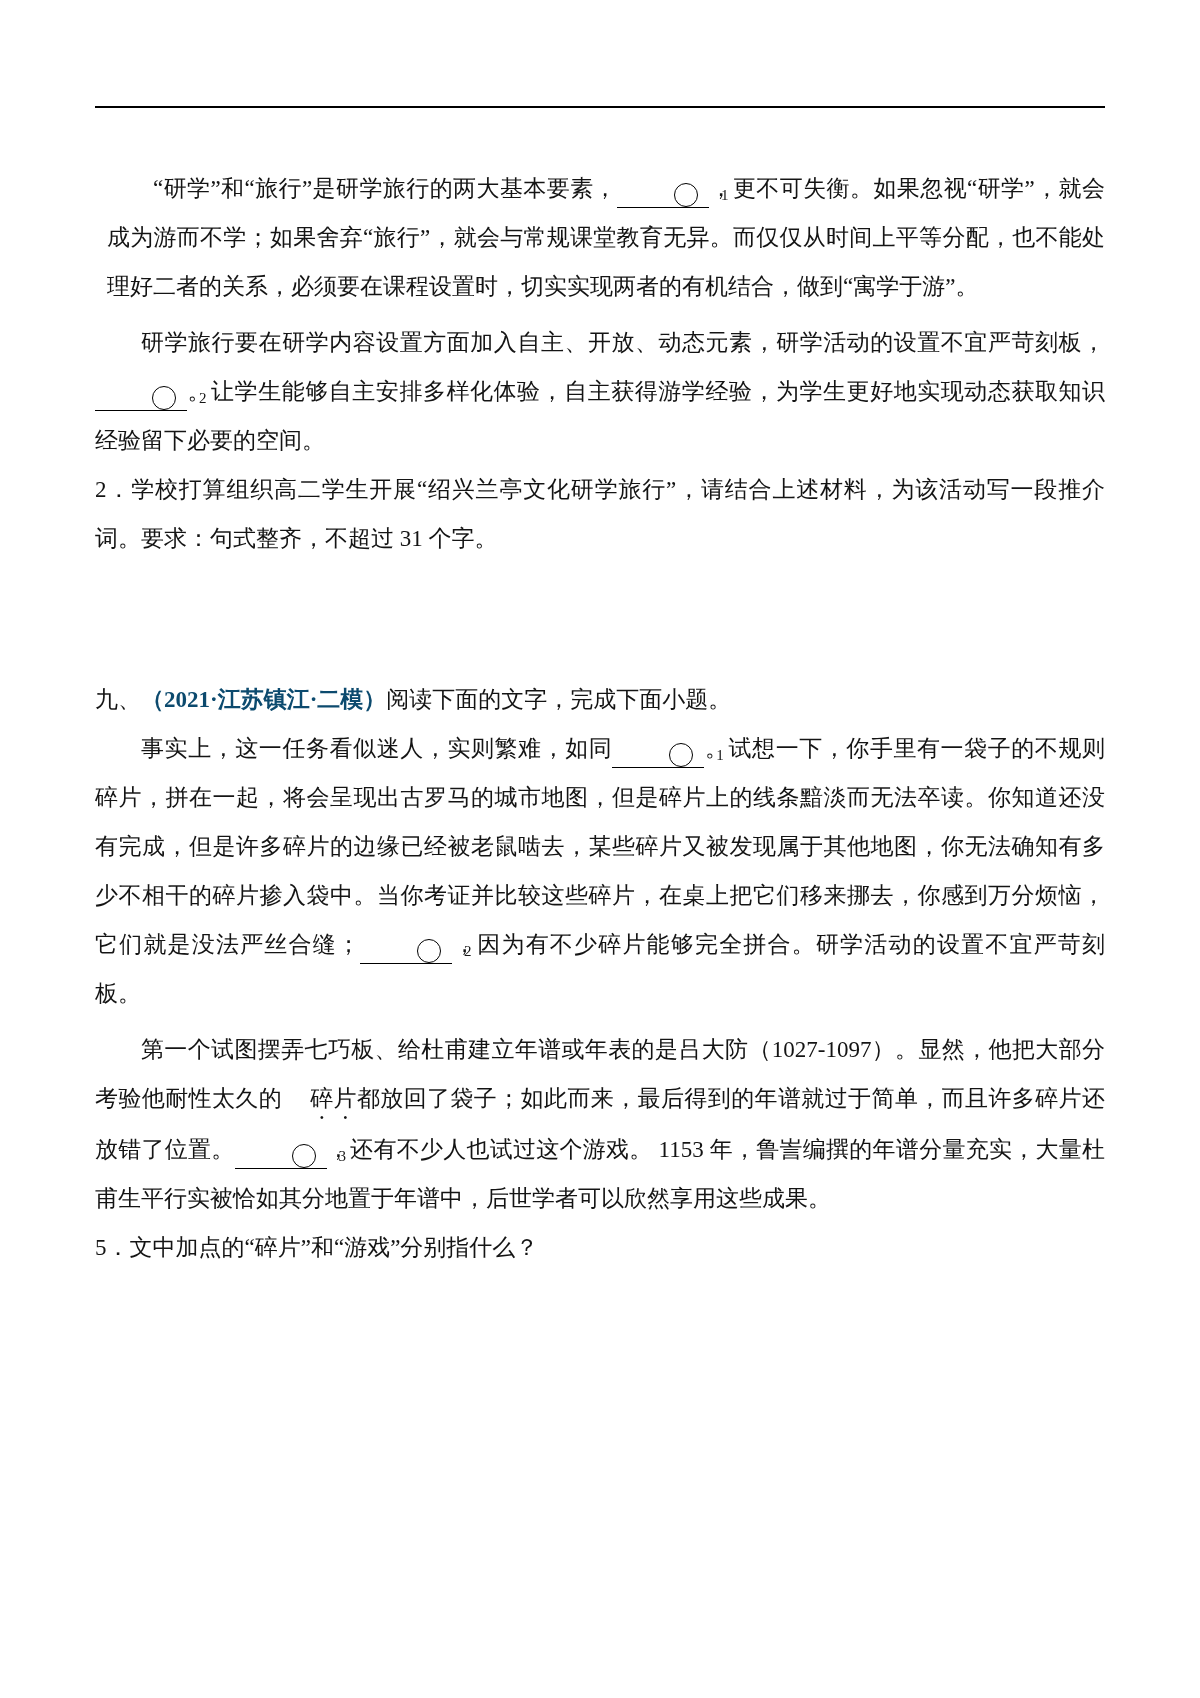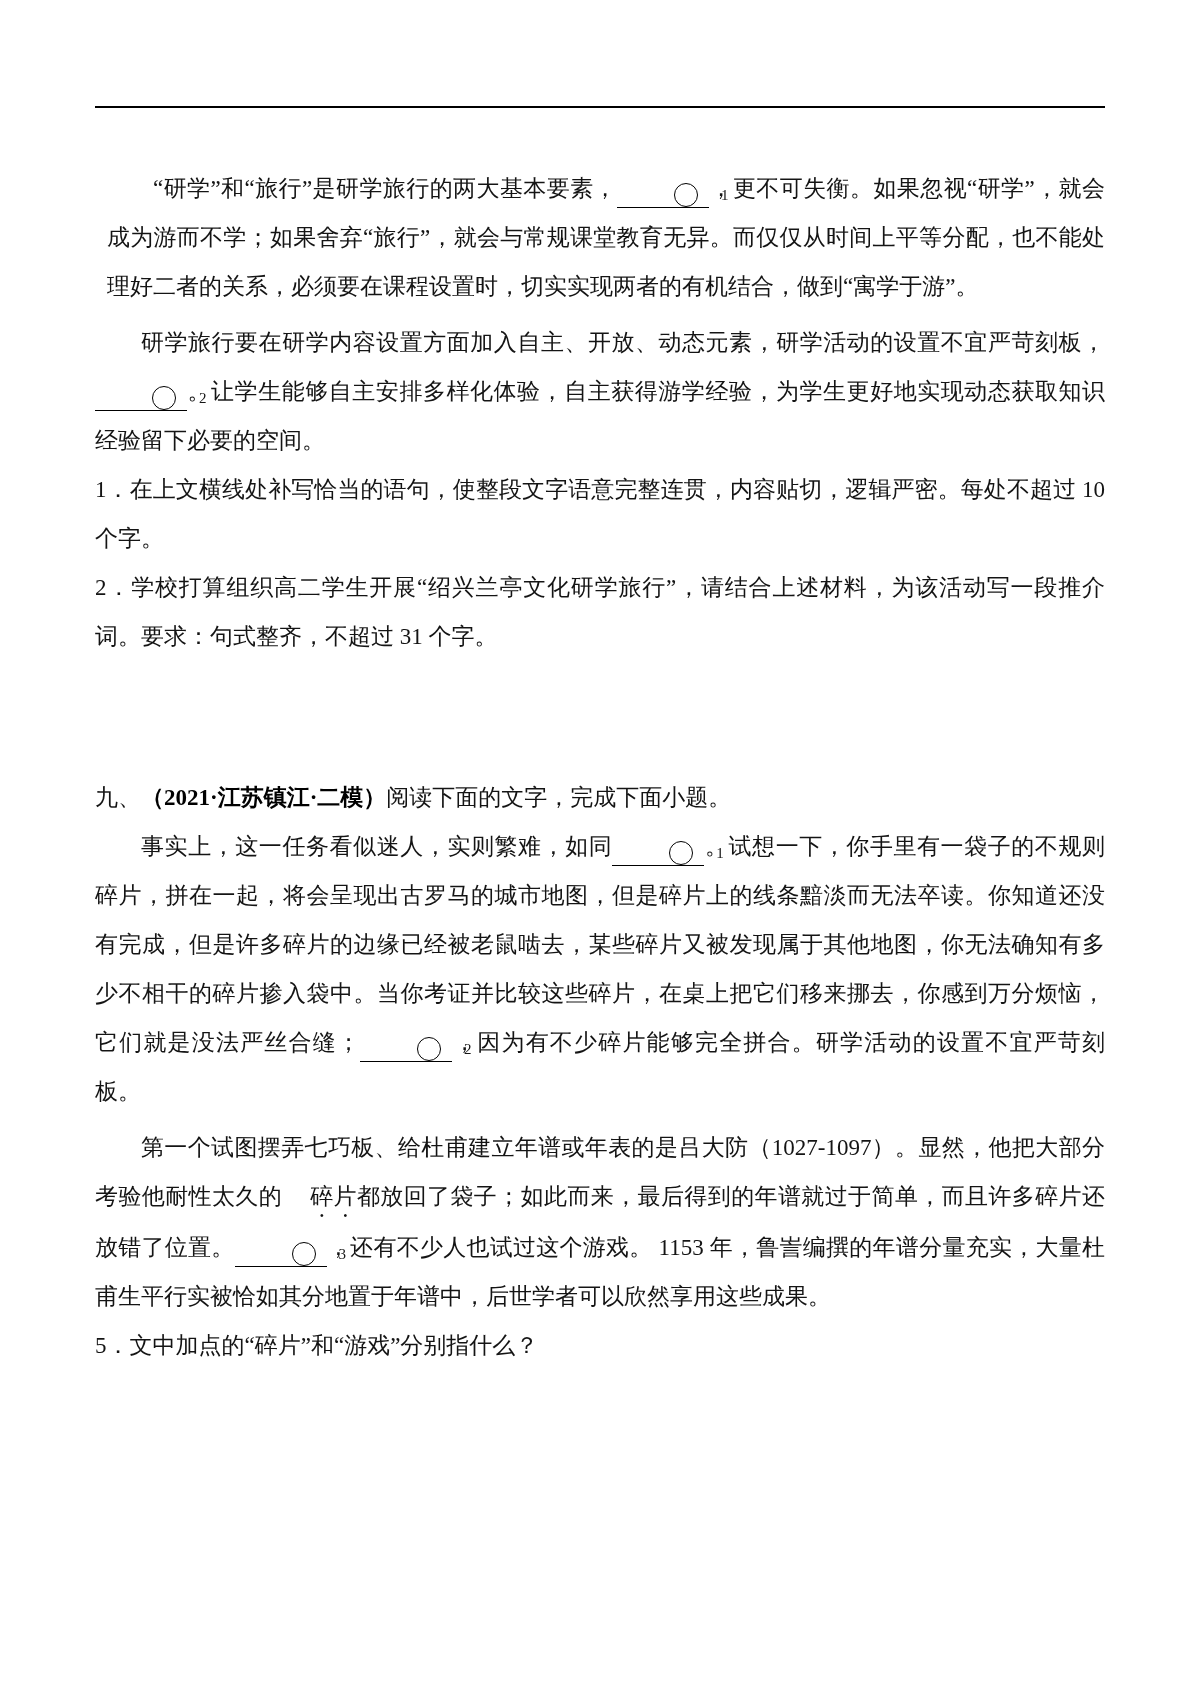--- a/index.html
+++ b/index.html
@@ -41,21 +41,21 @@
     margin: 0;
     text-indent: 0;
   }
   .section-head {
     margin: 112px 0 0 0;
     font-size: 23px;
     line-height: 49px;
     text-indent: 0;
   }
   .red-source {
-    color: #000000;
+    color: #0c4a6e;
     font-weight: bold;
   }
   
   .blank {
     display: inline-block;
     padding: 0 11px;
     border-bottom: 1.6px solid #000;
     line-height: normal;
   }
   .circ {
@@ -85,21 +85,20 @@
 
   <hr class="header-rule">
 
   <section class="passage">
 
     <p class="para first-after-rule"><span>“研学”和“旅行”是研学旅行的两大基本要素，</span><span class="blank"><span class="circ">1</span></span><span>，更不可失衡。如果忽视“研学”，就会成为游而不学；如果舍弃“旅行”，就会与常规课堂教育无异。而仅仅从时间上平等分配，也不能处理好二者的关系，必须要在课程设置时，切实实现两者的有机结合，做到“寓学于游”。</span></p>
 
     <p class="para"><span>研学旅行要在研学内容设置方面加入自主、开放、动态元素，研学活动的设置不宜严苛刻板，</span><span class="blank"><span class="circ">2</span></span><span>。让学生能够自主安排多样化体验，自主获得游学经验，为学生更好地实现动态获取知识经验留下必要的空间。</span></p>
 
 
-    <p class="q">1．在上文横线处补写恰当的语句，使整段文字语意完整连贯，内容贴切，逻辑严密。每处不超过 10 个字。</p>
 
     <p class="q">2．学校打算组织高二学生开展“绍兴兰亭文化研学旅行”，请结合上述材料，为该活动写一段推介词。要求：句式整齐，不超过 31 个字。</p>
 
   </section>
 
   <p class="section-head"><span>九、</span><span class="red-source">（2021·江苏镇江·二模）</span><span>阅读下面的文字，完成下面小题。</span></p>
 
   <section class="passage">
 
     <p class="para"><span>事实上，这一任务看似迷人，实则繁难，如同</span><span class="blank"><span class="circ">1</span></span><span>。试想一下，你手里有一袋子的不规则碎片，拼在一起，将会呈现出古罗马的城市地图，但是碎片上的线条黯淡而无法卒读。你知道还没有完成，但是许多碎片的边缘已经被老鼠啮去，某些碎片又被发现属于其他地图，你无法确知有多少不相干的碎片掺入袋中。当你考证并比较这些碎片，在桌上把它们移来挪去，你感到万分烦恼，它们就是没法严丝合缝；</span><span class="blank"><span class="circ">2</span></span><span>，因为有不少碎片能够完全拼合。研学活动的设置不宜严苛刻板。</span></p>

